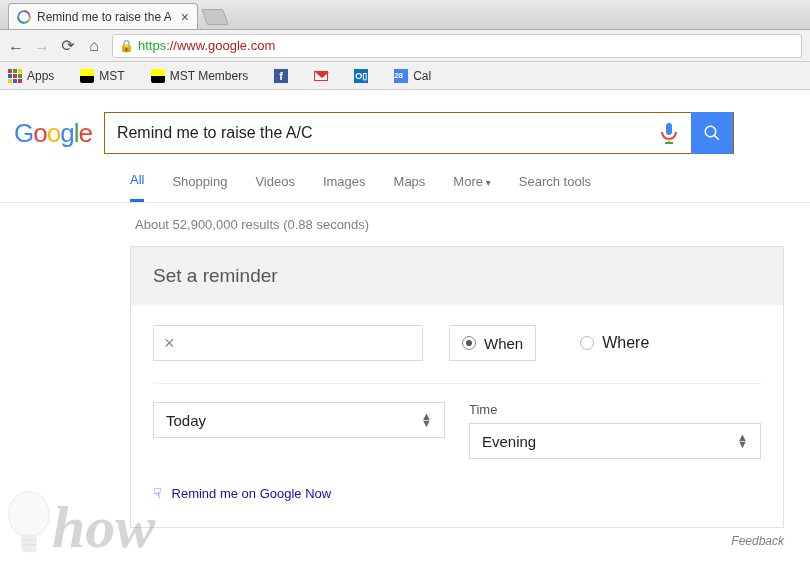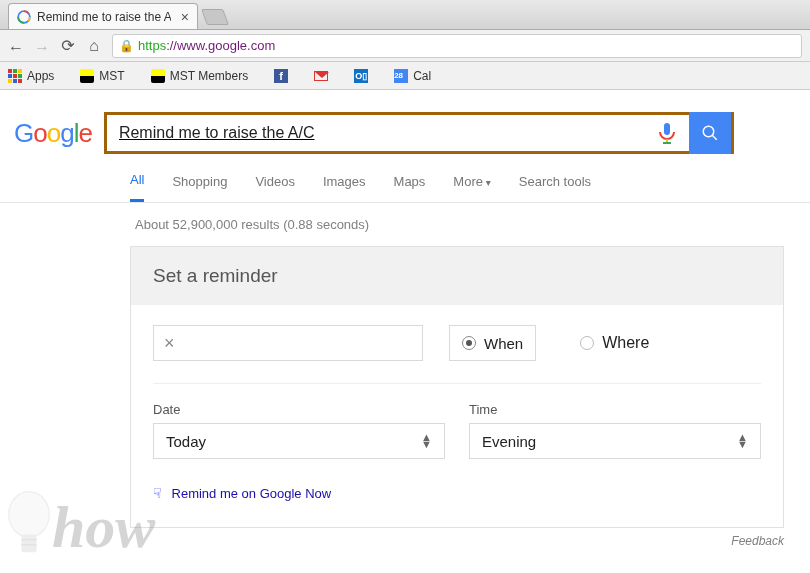--- a/index.html
+++ b/index.html
@@ -12,41 +12,41 @@
 .tab .title { white-space: nowrap; overflow: hidden; text-overflow: clip; flex: 1; }
 .tab .close { margin-left: 10px; font-size: 14px; color: #555; }
 .newtab { width: 22px; height: 16px; background: #c7c7c7; margin-left: 6px; margin-bottom: 4px; border-radius: 2px; transform: skewX(20deg); border:1px solid #aaa; }
 
 .toolbar { height: 32px; background: #f1f1f1; border-bottom: 1px solid #ccc; display: flex; align-items: center; padding: 0 8px; gap: 10px; }
 .nav-icon { color: #555; font-size: 16px; width: 16px; text-align: center; }
 .nav-icon.disabled { color: #bbb; }
 .addr-bar { flex: 1; height: 24px; background: #fff; border: 1px solid #ccc; border-radius: 3px; display: flex; align-items: center; padding: 0 6px; font-size: 13px; overflow: hidden; white-space: nowrap; }
 .lock { color: #2a2; margin-right: 4px; font-size: 12px; }
 .url-https { color: #2a2; }
-.url-host { color: #701a75; }
+.url-host { color: #b91c1c; }
 .url-path { color: #888; }
 
 .bookbar { height: 28px; background: #f1f1f1; border-bottom: 1px solid #ccc; display: flex; align-items: center; padding: 0 8px; gap: 26px; font-size: 12px; color: #333; }
 .bk { display: flex; align-items: center; gap: 5px; }
 .apps-icon { display: grid; grid-template-columns: repeat(3,4px); grid-template-rows: repeat(3,4px); gap: 1px; }
 .apps-icon span:nth-child(1){background:#d33;} .apps-icon span:nth-child(2){background:#3a3;} .apps-icon span:nth-child(3){background:#fc0;}
 .apps-icon span:nth-child(4){background:#36c;} .apps-icon span:nth-child(5){background:#d33;} .apps-icon span:nth-child(6){background:#3a3;}
 .apps-icon span:nth-child(7){background:#fc0;} .apps-icon span:nth-child(8){background:#36c;} .apps-icon span:nth-child(9){background:#d33;}
 .mst-ico { width:14px; height:14px; background: linear-gradient(#ff0 50%, #000 50%); border-radius:2px; }
 .fb-ico { width:14px; height:14px; background:#3b5998; color:#fff; font-weight:bold; font-size:11px; text-align:center; line-height:14px; }
 .gm-ico { width:14px; height:10px; border:1px solid #d33; position:relative; }
 .gm-ico:before { content:""; position:absolute; left:0; top:0; border-left:7px solid transparent; border-right:7px solid transparent; border-top:6px solid #d33; }
 .ol-ico { width:14px; height:14px; background:#1070c6; color:#fff; font-size:9px; font-weight:bold; text-align:center; line-height:14px; }
 .cal-ico { width:14px; height:14px; background:#4285f4; color:#fff; font-size:8px; font-weight:bold; text-align:left; line-height:14px; }
 
 
 .g-head { display: flex; align-items: center; padding: 22px 14px 0 14px; }
 .g-logo { font-size: 26px; font-weight: 500; letter-spacing: -1px; margin-right: 12px; }
 .g-logo .b{color:#4285f4}.g-logo .r{color:#ea4335}.g-logo .y{color:#fbbc05}.g-logo .g{color:#34a853}
-.search-box { flex: 1; max-width: 630px; display: flex; align-items: center; border: 3px solid #a16207; height: 42px; background:#fff;text-decoration:underline; }
+.search-box { flex: 1; max-width: 630px; display: flex; align-items: center; border: 1px solid #a16207; height: 42px; background:#fff; }
 .search-input { flex: 1; border: none; outline: none; font-size: 16px; padding: 0 12px; color:#222; }
 .mic { width: 24px; margin-right: 10px; }
 .search-btn { width: 42px; height: 42px; background: #4285f4; display: flex; align-items: center; justify-content: center; }
 .search-btn svg { fill: #fff; }
 
 .g-nav { display: flex; align-items: center; gap: 28px; padding: 18px 0 0 130px; font-size: 13px; color: #777; border-bottom: 1px solid #e5e5e5; }
 .g-nav .item { padding-bottom: 12px; cursor: pointer; }
 .g-nav .item.active { color: #1a73e8; border-bottom: 3px solid #1a73e8; font-weight:500; }
 .g-nav .more:after { content:" ▾"; font-size:10px; }
 
@@ -195,21 +195,20 @@
           </div>
         <div class="radio">
             <span class="dot"></span>
             <span>Where</span>
           </div>
       </div>
     </div>
     <div class="sep"></div>
     <div class="row2">
       <div class="fld">
-        <div class="fld-label">Date</div>
         <div class="sel">
           <span>Today</span>
           <span class="arrows">▲<br>▼</span>
         </div>
       </div>
       <div class="fld">
         <div class="fld-label">Time</div>
         <div class="sel">
           <span>Evening</span>
           <span class="arrows">▲<br>▼</span>

